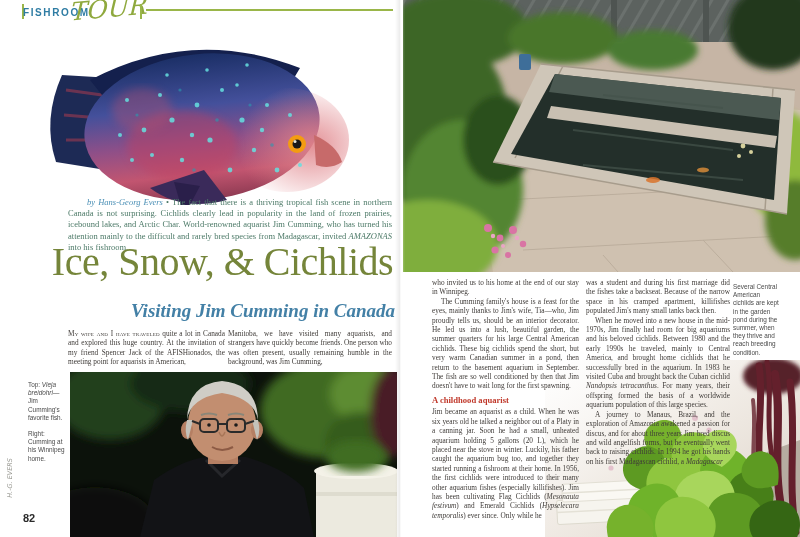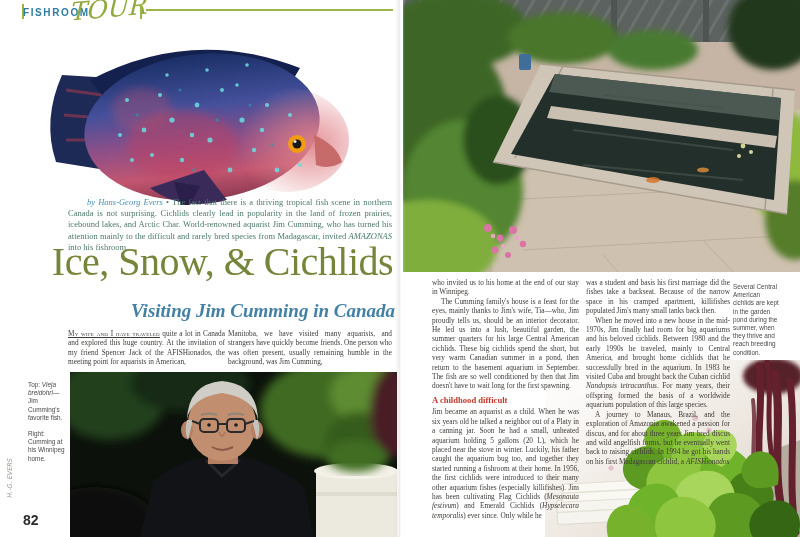--- a/index.html
+++ b/index.html
@@ -1,20 +1,20 @@
 <!DOCTYPE html>
 <html><head>
 <meta charset="utf-8">
 <style>
   html,body{margin:0;padding:0;background:#ffffff;}
   #spread{position:relative;width:800px;height:537px;background:#fff;overflow:hidden;
           font-family:"Liberation Serif",serif;color:#3a3a3a;}
   .abs{position:absolute;}
   .it{font-style:italic;}
-  .sc{font-variant:small-caps;letter-spacing:.2px;text-decoration:underline;}
+  .sc{font-variant:small-caps;letter-spacing:.2px;}
 
   
   #kicker-bar1{left:22px;top:4px;width:2px;height:15px;background:#9ab649;}
   #kicker-bar2{left:140px;top:4px;width:2px;height:15px;background:#9ab649;}
   #kicker-rule{left:146px;top:9px;width:247px;height:2px;background:#9ab649;}
   #kicker{left:23px;top:7px;font-family:"Liberation Sans",sans-serif;font-size:10px;
           font-weight:bold;letter-spacing:1.6px;color:#2e7ca3;}
   #kicker-script{left:71px;top:-6px;font-size:25px;font-style:italic;color:#8fa93e;
           transform:rotate(-5deg) skewX(-8deg);font-family:"DejaVu Serif",serif;}
 
@@ -28,21 +28,21 @@
          font-weight:bold;font-style:italic;color:#4380a6;}
   .bodycol{font-size:7.3px;line-height:9.4px;text-align:justify;color:#3f3b38;}
   #lcol1{left:68px;top:329px;width:157px;}
   #lcol2{left:228px;top:329px;width:164px;}
   .sidecap{font-family:"Liberation Sans",sans-serif;font-size:6.4px;line-height:8.2px;color:#4a4a4a;}
   #cap-top{left:28px;top:381px;width:40px;}
   #cap-right{left:28px;top:430px;width:40px;}
   #spine-credit{left:6px;top:458px;writing-mode:vertical-rl;transform:rotate(180deg);
          font-family:"DejaVu Sans",sans-serif;font-style:italic;font-size:6.5px;color:#979790;}
   #pageno{left:23px;top:512px;font-family:"Liberation Sans",sans-serif;font-weight:bold;
-         font-size:14px;color:#2a2a2a;}
+         font-size:11px;color:#2a2a2a;}
 
   
   #fish-photo{left:32px;top:20px;width:318px;height:185px;}
   #portrait-photo{left:70px;top:372px;width:327px;height:165px;}
   #pond-photo{left:403px;top:0px;width:397px;height:272px;}
   #plant-photo{left:545px;top:360px;width:255px;height:177px;z-index:1;}
   #fold{left:395px;top:0;width:10px;height:537px;z-index:3;
         background:linear-gradient(90deg,rgba(0,0,0,0) 0%,rgba(0,0,0,.07) 45%,rgba(255,255,255,.4) 60%,rgba(0,0,0,0) 100%);}
 
   
@@ -253,30 +253,30 @@
     <g fill="#e9e2a8" opacity=".9">
         <circle cx="340" cy="146" r="2.4"></circle>
         <circle cx="348" cy="152" r="2"></circle>
         <circle cx="336" cy="156" r="2"></circle>
       </g>
   </svg>
 
   <div class="abs bodycol rp" id="rcol1">
     <p>who invited us to his home at the end of our stay in Winnipeg.</p>
     <p class="ind">The Cumming family's house is a feast for the eyes, mainly thanks to Jim's wife, Tia—who, Jim proudly tells us, should be an interior decorator. He led us into a lush, beautiful garden, the summer quarters for his large Central American cichlids. These big cichlids spend the short, but very warm Canadian summer in a pond, then return to the basement aquarium in September. The fish are so well conditioned by then that Jim doesn't have to wait long for the first spawning.</p>
-    <p id="subhead">A childhood difficult</p>
+    <p id="subhead">A childhood aquarist</p>
     <p><span>Jim became an aquarist as a child. When he was six years old he talked a neighbor out of a Platy in a canning jar. Soon he had a small, unheated aquarium holding 5 gallons (20 L), which he placed near the stove in winter. Luckily, his father caught the aquarium bug too, and together they started running a fishroom at their home. In 1956, the first cichlids were introduced to their many other aquarium fishes (especially killifishes). Jim has been cultivating Flag Cichlids (</span><span class="it">Mesonauta festivum</span><span>) and Emerald Cichlids (</span><span class="it">Hypselecara temporalis</span><span>) ever since. Only while he</span></p>
   </div>
 
   <div class="abs bodycol rp" id="rcol2">
-    <p>was a student and basis his first marriage did the fishes take a backseat. Because of the narrow space in his cramped apartment, killifishes populated Jim's many small tanks back then.</p>
+    <p>was a student and during his first marriage did the fishes take a backseat. Because of the narrow space in his cramped apartment, killifishes populated Jim's many small tanks back then.</p>
     <p class="ind"><span>When he moved into a new house in the mid-1970s, Jim finally had room for big aquariums and his beloved cichlids. Between 1980 and the early 1990s he traveled, mainly to Central America, and brought home cichlids that he successfully bred in the aquarium. In 1983 he visited Cuba and brought back the Cuban cichlid </span><span class="it">Nandopsis tetracanthus</span><span>. For many years, their offspring formed the basis of a worldwide aquarium population of this large species.</span></p>
     <div class="wrapstep" style="width:0;height:134px;"></div>
 
-    <p class="ind"><span>A journey to Manaus, Brazil, and the exploration of Amazonia awakened a passion for discus, and for about three years Jim bred discus and wild angelfish forms, but he eventually went back to raising cichlids. In 1994 he got his hands on his first Madagascan cichlid, a </span><span class="it">AFISHionados</span></p>
+    <p class="ind"><span>A journey to Manaus, Brazil, and the exploration of Amazonia awakened a passion for discus, and for about three years Jim bred discus and wild angelfish forms, but he eventually went back to raising cichlids. In 1994 he got his hands on his first Madagascan cichlid, a </span><span class="it">Madagascar</span></p>
   </div>
 
   <div class="abs sidecap rp" id="rcap">Several Central American cichlids are kept in the garden pond during the summer, when they thrive and reach breeding condition.</div>
 
   <svg class="abs" id="plant-photo" viewBox="0 0 255 177">
     <defs>
       <linearGradient id="stoneG" x1="0" y1="0" x2="1" y2="1">
         <stop offset="0" stop-color="#eee9e2" stop-opacity="0"></stop>
         <stop offset=".45" stop-color="#e6ddd2" stop-opacity=".55"></stop>
         <stop offset="1" stop-color="#d8cdc2"></stop>

